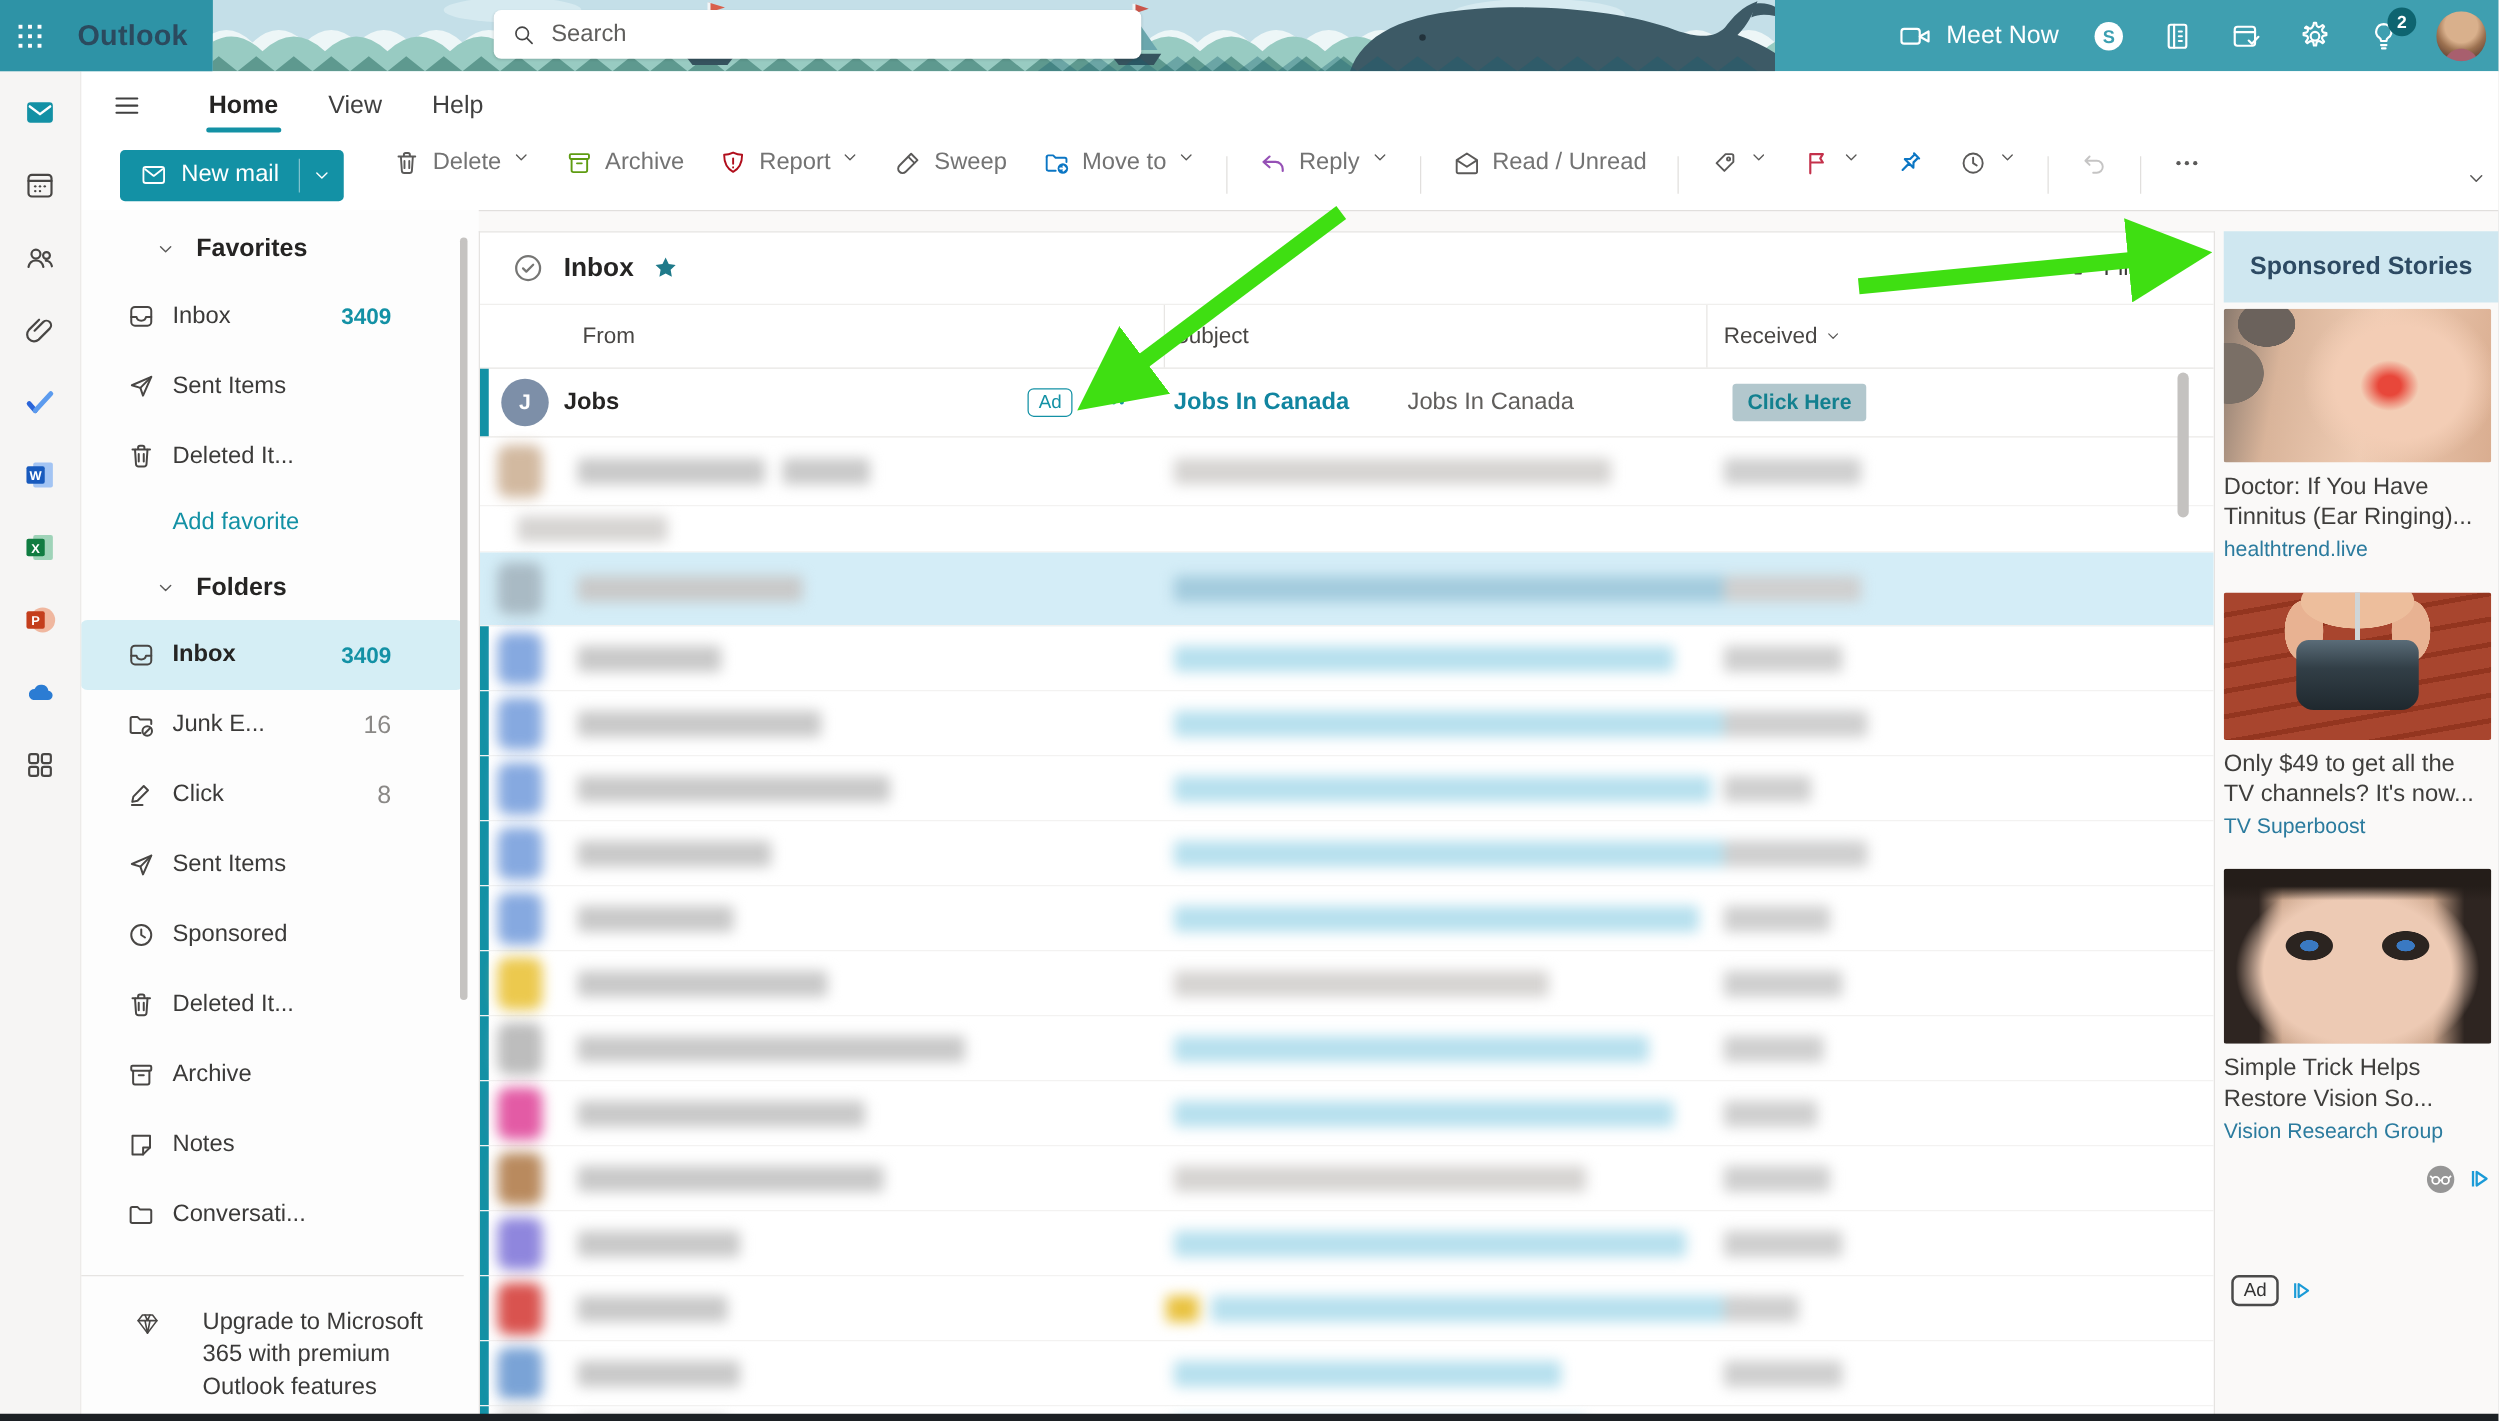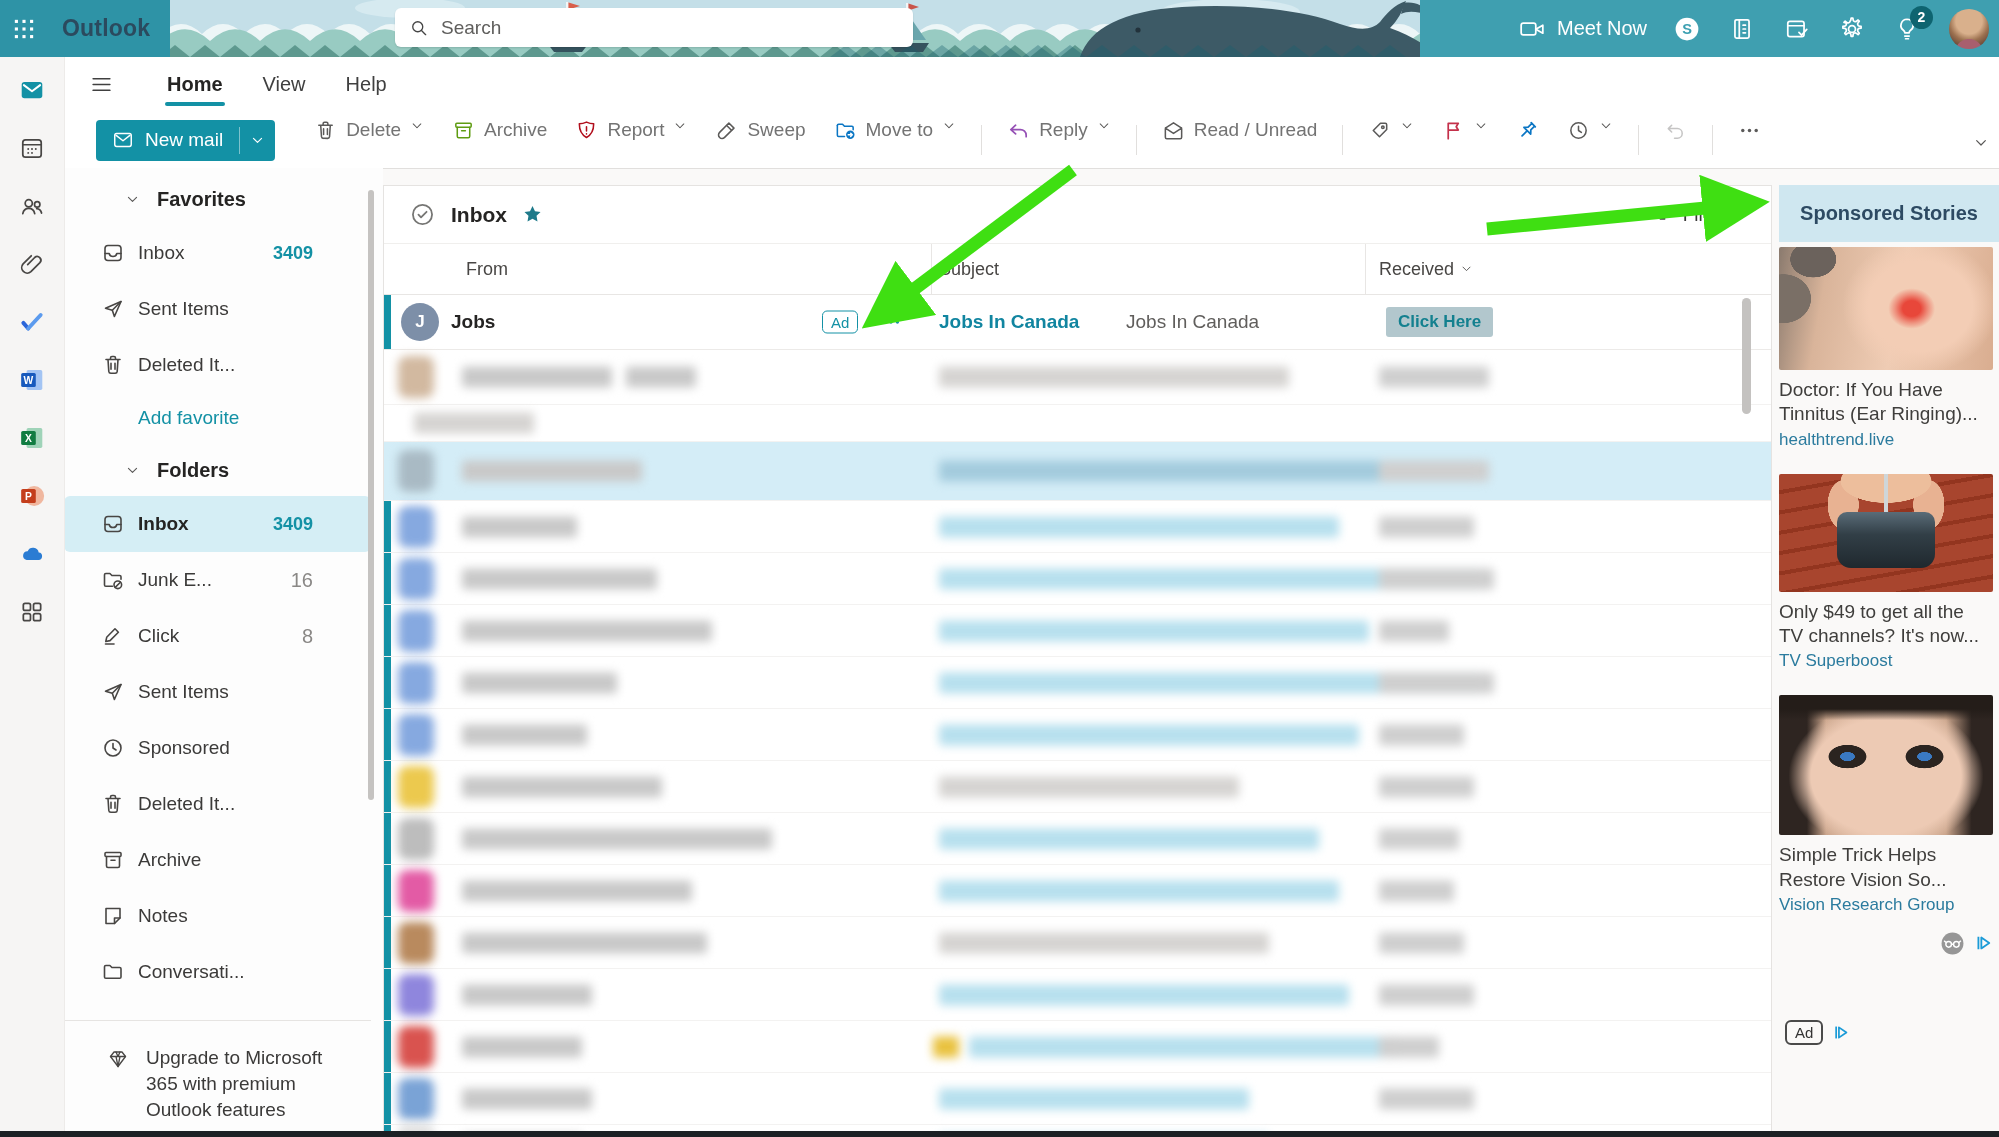--- a/index.html
+++ b/index.html
@@ -80,21 +80,21 @@
   .section-header .chev svg{width:15px;height:15px;}
   .nav-item{position:relative;display:flex;align-items:center;height:56px;padding-left:37px;gap:13px;font-size:19px;color:#3b3a39;}
   .nav-item .nico{width:24px;height:24px;color:#484644;flex:0 0 24px;}
   .nav-item .nico svg{width:24px;height:24px;}
   .nav-item.selected{background:var(--selFolder);border-radius:6px;margin-right:12px;}
   .nav-item.selected .nlabel{font-weight:700;color:#252423;}
   .ncount{margin-left:auto;margin-right:70px;font-size:20px;color:#8a8886;}
   .nav-item.selected .ncount{margin-right:58px;}
   .ncount.accent{color:var(--accent);font-weight:700;font-size:18px;}
   .add-fav{padding:14px 0 10px 74px;color:var(--accent);font-size:19px;cursor:pointer;}
-  .upgrade-box{position:absolute;left:0;right:12px;top:852px;border-top:1px solid #e6e4e2;display:flex;gap:16px;padding:24px 10px 0 42px;}
+  .upgrade-box{position:absolute;left:0;right:12px;top:852px;border-top:1px solid #e6e4e2;display:flex;gap:32px;padding:24px 10px 0 42px;}
   .upgrade-box .uico{width:24px;height:24px;color:#484644;flex:0 0 24px;margin-top:2px;}
   .upgrade-box .uico svg{width:24px;height:24px;}
   .utext{font-size:19px;line-height:1.38;color:#3b3a39;max-width:190px;}
   .fscroll{position:absolute;right:9px;top:22px;width:6px;height:610px;border-radius:3px;background:#c5c3c1;}
 
   
   #listcard{position:absolute;left:383px;top:185px;bottom:0;width:1389px;background:#fff;
       border:1px solid #e5e3e1;border-bottom:none;box-sizing:border-box;overflow:hidden;}
   .list-header{position:relative;height:57px;display:flex;align-items:center;border-bottom:1px solid #f0efed;}
   .selall{width:28px;height:28px;color:#767674;margin-left:25px;}

